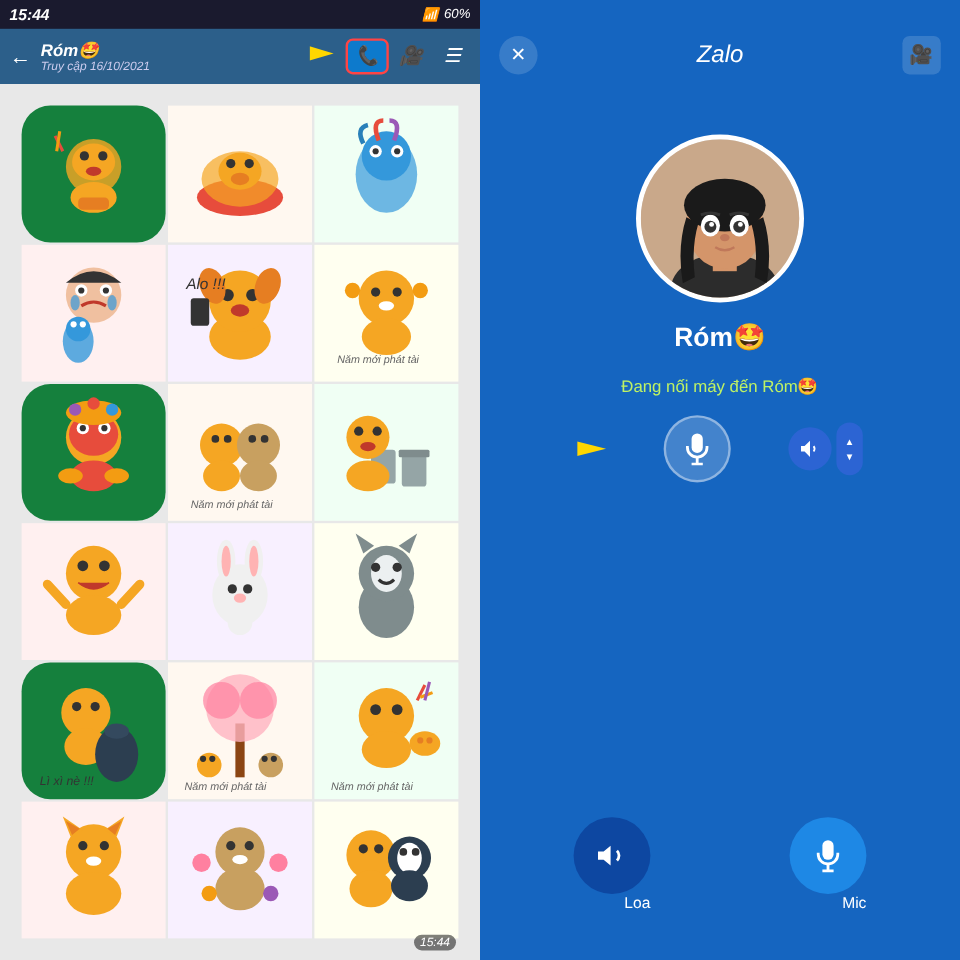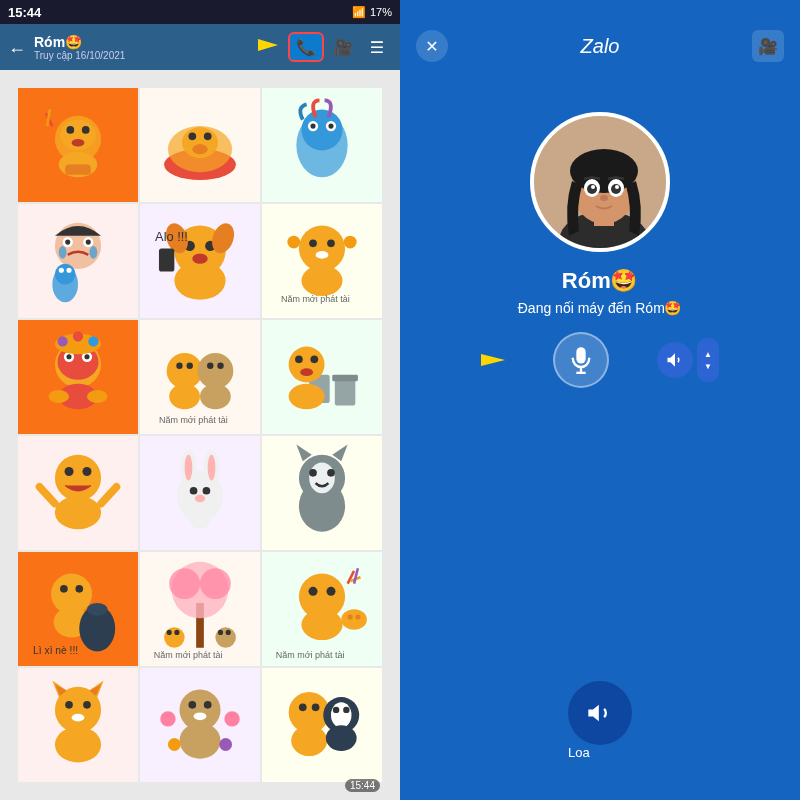--- a/index.html
+++ b/index.html
@@ -12,20 +12,21 @@
     }
 
     
     .left-panel {
       width: 400px;
       height: 800px;
       background: #1a1a2e;
       display: flex;
       flex-direction: column;
       position: relative;
+      font-style: italic;
     }
 
     .status-bar {
       background: #1a1a2e;
       color: white;
       font-size: 12px;
       padding: 4px 8px;
       display: flex;
       justify-content: space-between;
       align-items: center;
@@ -198,23 +199,23 @@
     }
 
     .caller-name {
       color: white;
       font-size: 22px;
       font-weight: bold;
       margin-top: 16px;
     }
 
     .call-status {
-      color: #ffffff;
+      color: #bef264;
       font-size: 14px;
-      margin-top: 6px;
+      margin-top: 20px;
     }
 
     .connecting-row {
       display: flex;
       align-items: center;
       gap: 40px;
       margin-top: 16px;
       position: relative;
     }
 
@@ -278,21 +279,21 @@
     .controls-row {
       display: flex;
       justify-content: space-around;
       width: 100%;
       padding: 0 20px;
     }
 
     .control-item {
       display: flex;
       flex-direction: column;
-      align-items: flex-start;
+      align-items: flex-end;
       gap: 0;
     }
 
     .control-btn {
       width: 64px;
       height: 64px;
       border-radius: 50%;
       display: flex;
       align-items: center;
       justify-content: center;
@@ -303,37 +304,37 @@
     .btn-dark { background: #0d47a1; color: white; }
     .btn-red { background: #e53935; color: white; }
     .btn-blue { background: #1e88e5; color: white; }
 
     .control-label {
       color: white;
       font-size: 13px;
     }
 
     
-    .s1 { background: #f97316; }
+    .s1 { background: #15803d; border-radius: 24px; }
     .s2 { background: #fff8f0; }
     .s3 { background: #f0fff4; }
     .s4 { background: #fff0f0; }
     .s5 { background: #f8f0ff; }
     .s6 { background: #fffff0; }
   </style>
 </head>
 <body>
 
 <div class="left-panel">
 
   <div class="status-bar">
     <span class="time">15:44</span>
     <span class="icons">
       <span>📶</span>
-      <span>17%</span>
+      <span>60%</span>
     </span>
   </div>
 
   <div class="chat-header">
     <span class="back-arrow">←</span>
     <div class="contact-info">
       <div class="contact-name">Róm🤩</div>
       <div class="contact-sub">Truy cập 16/10/2021</div>
     </div>
     <div class="header-icons">
@@ -724,15 +725,26 @@
         <div class="control-btn btn-dark">
           <svg width="28" height="28" viewBox="0 0 24 24" fill="white">
             <path d="M11 5L6 9H2v6h4l5 4V5z"></path>
             <path d="M15.54 8.46a5 5 0 0 1 0 7.07" stroke="white" stroke-width="2" fill="none"></path>
           </svg>
         </div>
         <span class="control-label">Loa</span>
       </div>
 
 
+      <div class="control-item">
+        <div class="control-btn btn-blue">
+          <svg width="28" height="28" viewBox="0 0 24 24" fill="white">
+            <path d="M12 1a4 4 0 0 1 4 4v6a4 4 0 0 1-8 0V5a4 4 0 0 1 4-4z"></path>
+            <path d="M19 10v1a7 7 0 0 1-14 0v-1" stroke="white" stroke-width="2" fill="none"></path>
+            <line x1="12" y1="18" x2="12" y2="23" stroke="white" stroke-width="2"></line>
+            <line x1="8" y1="23" x2="16" y2="23" stroke="white" stroke-width="2"></line>
+          </svg>
+        </div>
+        <span class="control-label">Mic</span>
+      </div>
     </div>
   </div>
 </div>
 
 </body></html>

